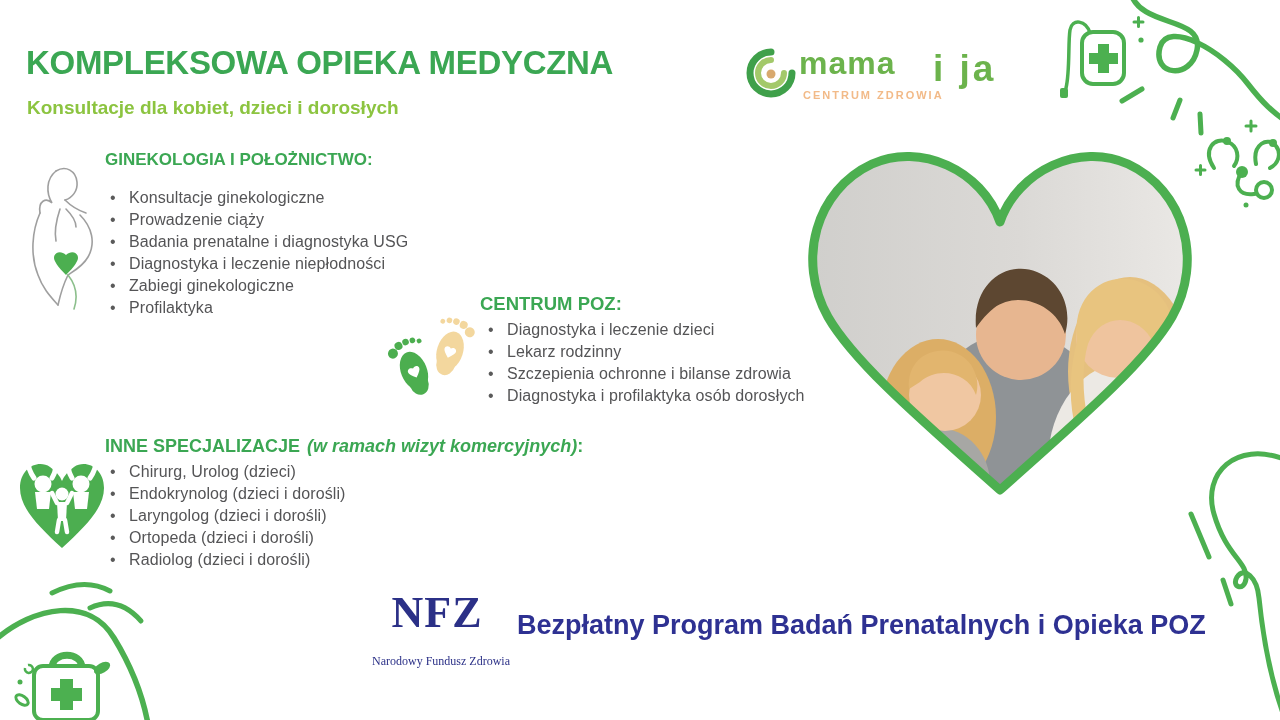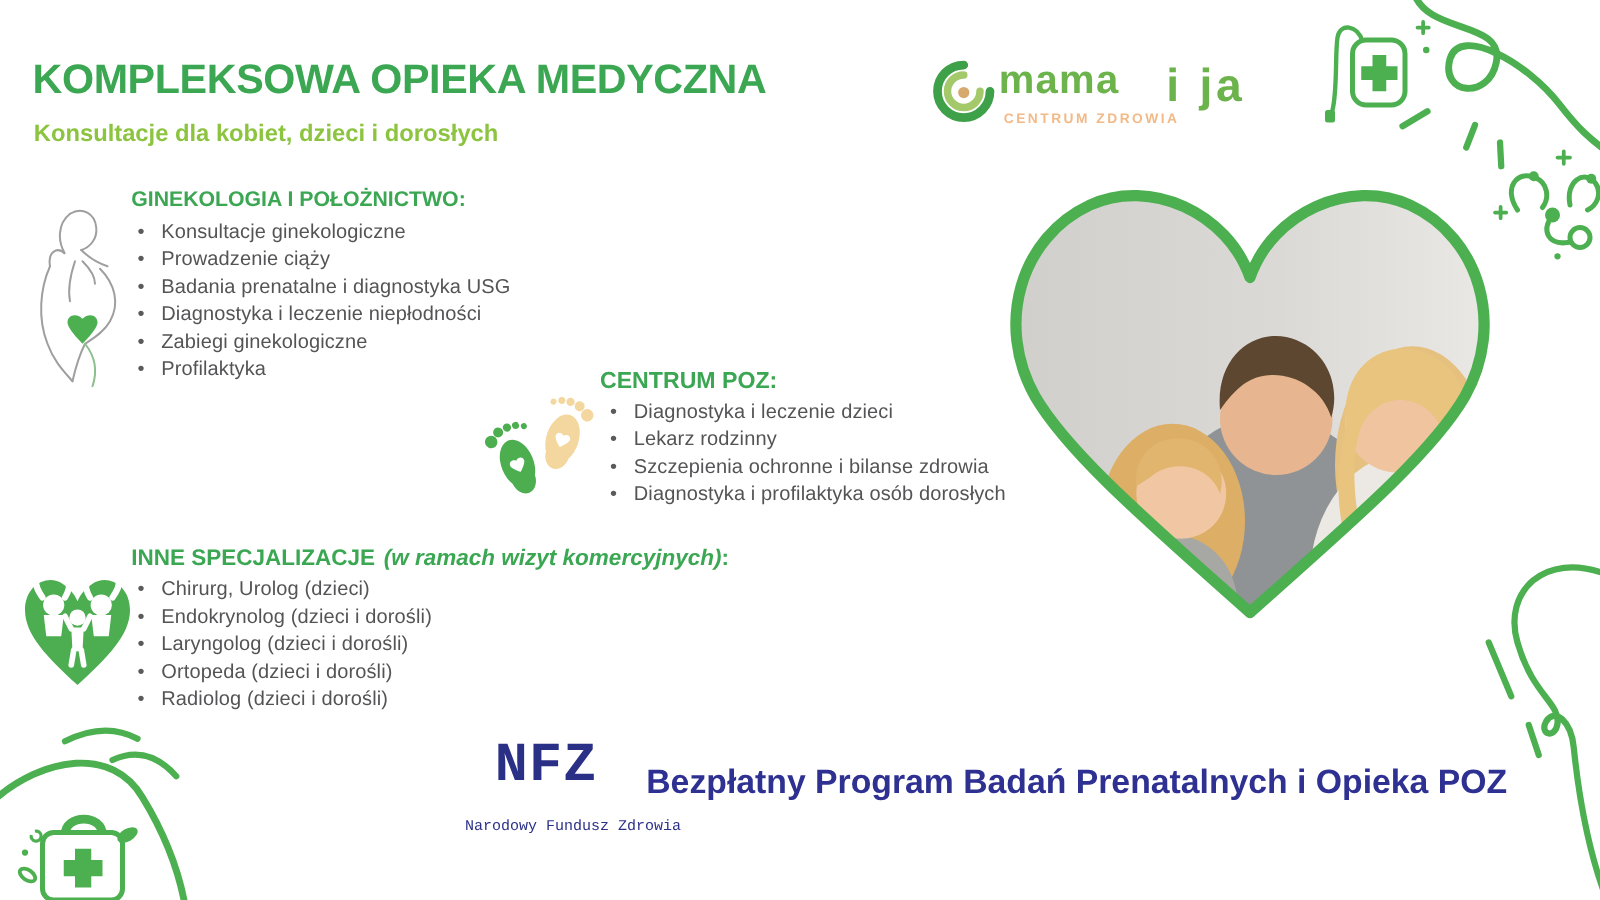--- a/index.html
+++ b/index.html
@@ -16,26 +16,26 @@
 
   .sec-heading{font-weight:800;color:#3BA753;}
   #sec1-h{left:105px;top:150px;font-size:17px;}
   #sec2-h{left:480px;top:293px;font-size:18.5px;}
   #sec3-h{left:105px;top:436px;font-size:18px;}
   .sec3-italic{font-style:italic;margin-left:7px;}
 
   ul.blist{list-style:none;margin:0;padding:0;color:#545456;font-size:16px;}
   ul.blist li{position:relative;padding-left:21px;line-height:17px;margin-bottom:5px;letter-spacing:0.1px;}
   ul.blist li::before{content:"\2022";position:absolute;left:2px;top:0;color:#5a5a5a;}
-  #sec1-list{left:108px;top:177px;}
+  #sec1-list{left:108px;top:189px;}
   #sec2-list{left:486px;top:321px;}
   #sec3-list{left:108px;top:463px;}
 
   .nfz{left:372px;top:592px;width:130px;text-align:center;color:#2B3087;
-       font-family:Liberation Mono, monospace;}
+       font-family:Liberation Serif, serif;}
   .nfz-acronym{font-size:44px;font-weight:700;line-height:42px;letter-spacing:1px;}
   .nfz-full{font-size:12px;margin-top:20px;white-space:nowrap;}
   .footer-msg{left:517px;top:610px;font-size:27px;font-weight:800;color:#2E3192;}
 
   svg{display:block;}
 </style>
 </head>
 <body>
 
 <div class="poster">

